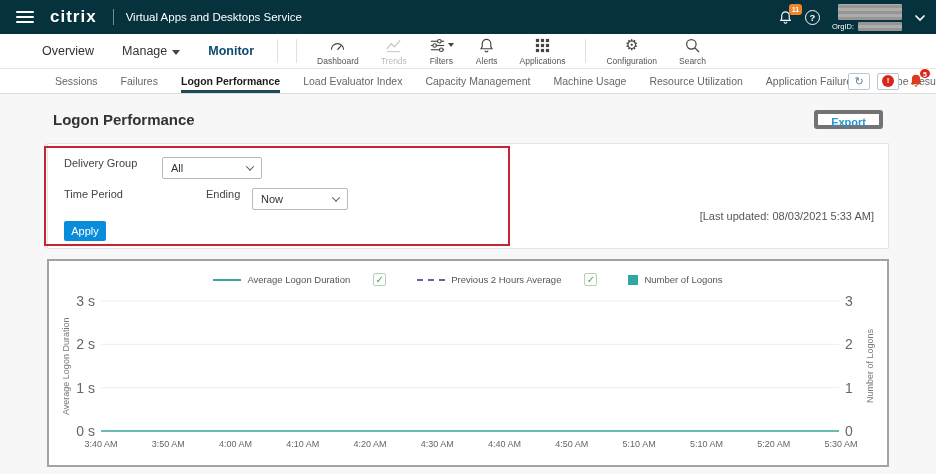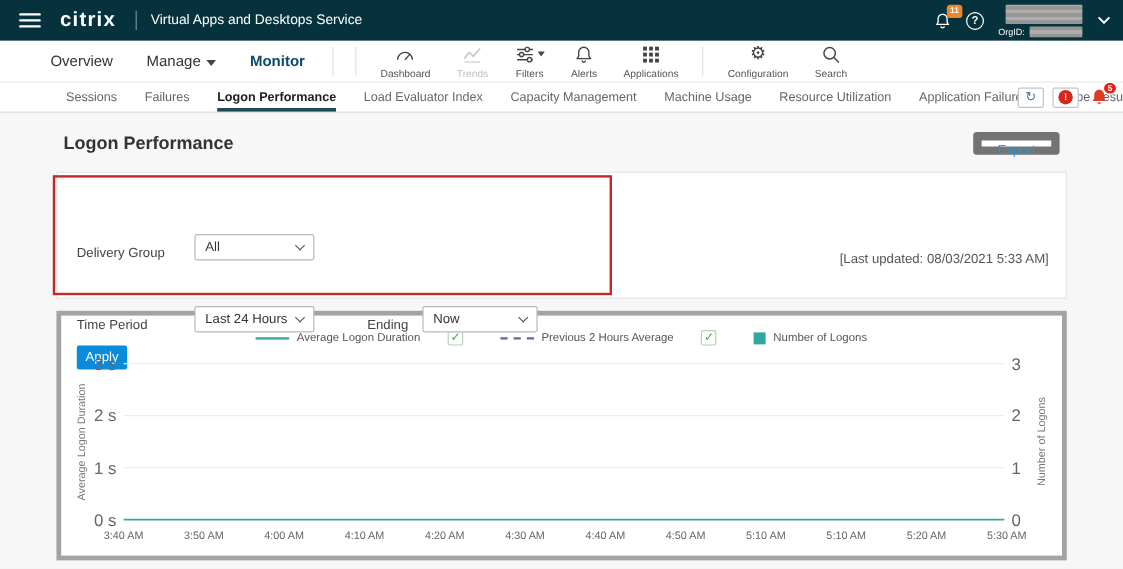--- a/index.html
+++ b/index.html
@@ -51,35 +51,35 @@
   .err-dot { width:12px; height:12px; border-radius:50%; background:#d9261c; color:#fff; font-size:8px; font-weight:700; line-height:12px; text-align:center; }
   .err-dot::after { content:"!"; }
   .alarm-wrap { position:relative; display:inline-flex; margin-left:2px; }
   .badge-red { position:absolute; top:-5px; right:-7px; min-width:12px; height:11px; background:#e02518; color:#fff; font-size:7px;
                line-height:11px; text-align:center; border-radius:50%; font-weight:700; border:1px solid #fff; }
 
   
   .content { padding:0 47px; position:relative; }
   .page-head { display:flex; justify-content:space-between; align-items:center; margin-top:16px; padding:0 6px; }
   .page-title { font-size:15px; font-weight:700; color:#333; }
-  .export-btn { font-size:11px; color:#2e93d0; background:#fff; border:7px solid #737373; border-radius:3px; padding:2px 13px; height:19px; cursor:pointer; }
+  .export-btn { font-size:11px; color:#2e93d0; background:#fff; border:4px solid #737373; border-radius:3px; padding:2px 13px; height:19px; cursor:pointer;font-weight:bold; }
 
   .filter-card { position:relative; margin-top:14px; background:#fff; border:1px solid #e4e4e4; height:106px; padding:13px 16px; }
   .annotation-box { position:absolute; left:-4px; top:2px; width:466px; height:100px; border:2px solid #c4262d; pointer-events:none; z-index:5; }
-  .f-row { display:flex; align-items:flex-end; margin-bottom:9px;margin-top:38px; }
+  .f-row { display:flex; align-items:flex-start; margin-bottom:9px; }
   .f-label { width:98px; font-size:11px; color:#444; }
   .f-label.sm { width:46px; margin-left:44px; }
   .dropdown { width:100px; height:22px; border:1px solid #b9b9b9; border-radius:2px; background:#fff; display:flex; align-items:center;
               justify-content:space-between; padding:0 8px; font-size:11px; color:#333; cursor:pointer; }
   .dropdown.sm { width:96px; }
   .dd-caret { width:6px; height:6px; border-right:1.4px solid #555; border-bottom:1.4px solid #555; transform:rotate(45deg) translate(-1px,-1px); }
   .apply-btn { width:42px; height:20px; background:#0a8cdd; color:#fff; font-size:11px; border:none; border-radius:2px; cursor:pointer; margin-top:2px; }
   .last-updated { position:absolute; right:14px; bottom:26px; font-size:11px; color:#555; }
 
-  .chart-card { margin-top:10px; background:#fff; border:4px solid #a3a3a3; height:208px; padding:12px 10px 8px; }
+  .chart-card { margin-top:10px; background:#fff; border:2px solid #a3a3a3; height:208px; padding:12px 10px 8px; }
   .legend { display:flex; justify-content:center; align-items:center; gap:15px; font-size:9.5px; color:#555; }
   .legend-item { display:flex; align-items:center; gap:6px; }
   .swatch-line { width:28px; border-top:2px solid #3aa79b; }
   .swatch-square { width:10px; height:10px; background:#3aa79b; }
   .legend-checkbox { width:13px; height:13px; border:1px solid #b9cfb9; border-radius:2px; background:#fdfdfd; color:#49a849;
                      font-size:10px; line-height:11px; text-align:center; cursor:pointer; margin:0 16px 0 8px; }
   .legend-checkbox::after { content:"✓"; }
 
   .chart-wrap { display:flex; margin-top:14px; height:132px; }
   .y-title { writing-mode:vertical-rl; transform:rotate(180deg); font-size:9px; color:#777; width:14px;
@@ -263,24 +263,20 @@
       <div class="f-row">
         <span class="f-label">Delivery Group</span>
         <div class="dropdown">
           <span>All</span>
           <span class="dd-caret"></span>
         </div>
       </div>
 
       <div class="f-row">
         <span class="f-label">Time Period</span>
-        <div class="dropdown">
-          <span>Last 24 Hours</span>
-          <span class="dd-caret"></span>
-        </div>
         <span class="f-label sm">Ending</span>
         <div class="dropdown sm">
           <span>Now</span>
           <span class="dd-caret"></span>
         </div>
       </div>
 
       <button class="apply-btn">Apply</button>
 
       <span class="last-updated">[Last updated: 08/03/2021 5:33 AM]</span>

